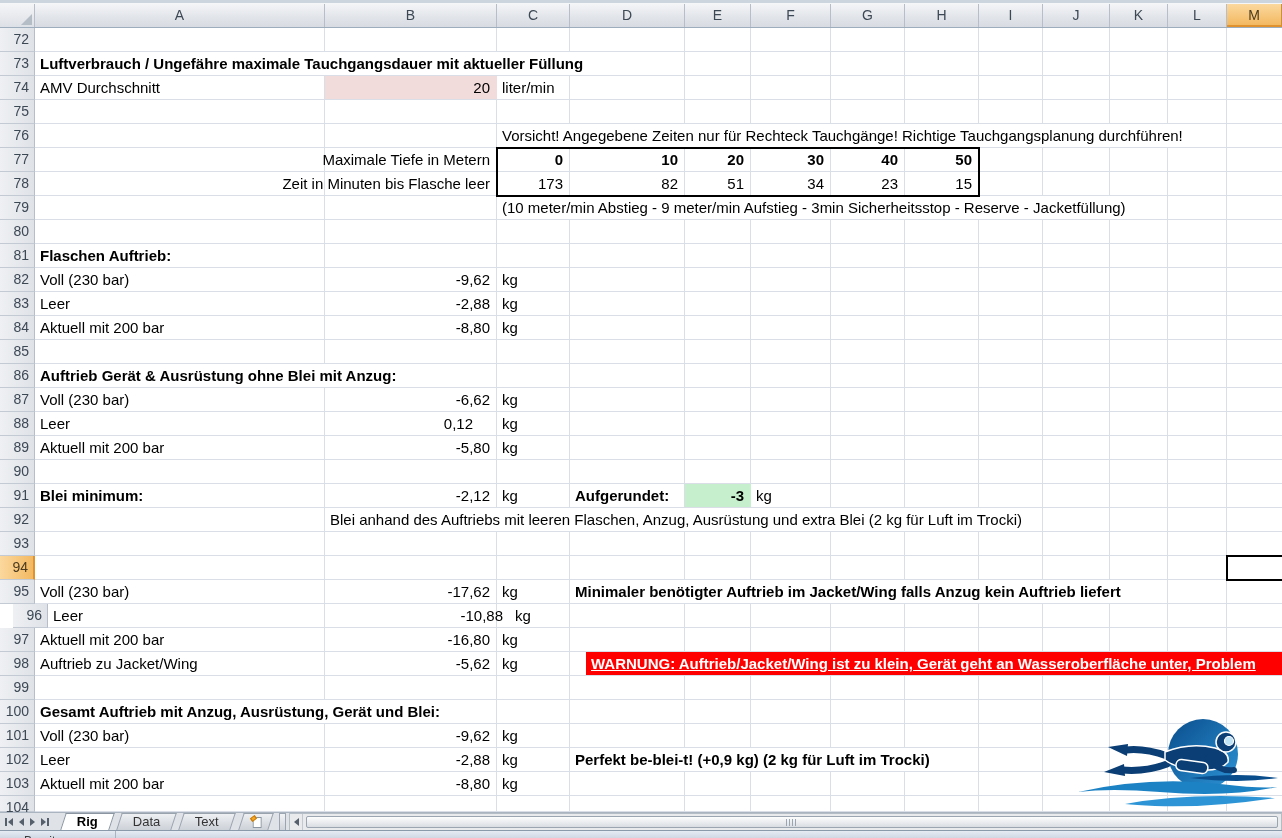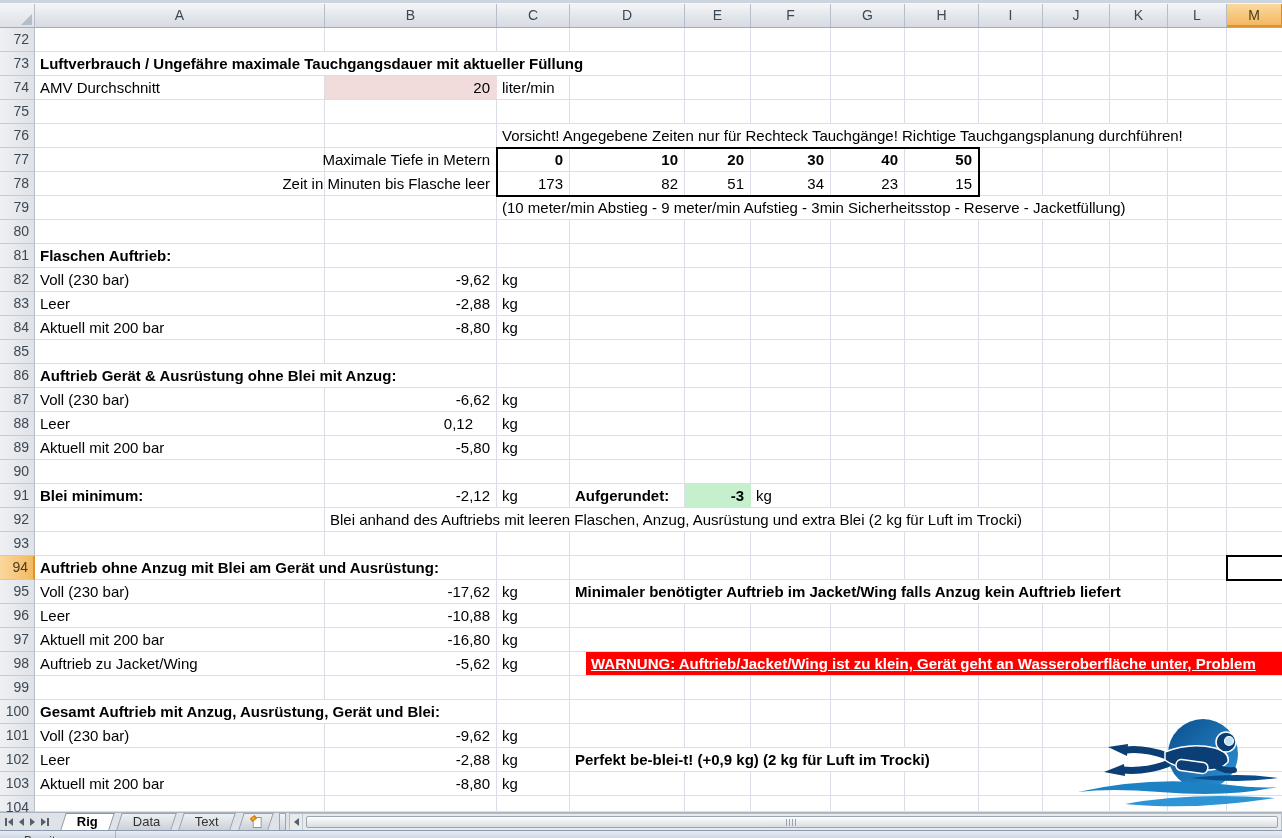--- a/index.html
+++ b/index.html
@@ -217,30 +217,29 @@
         </div>
         <div class="row" style="height: 24px;">
           <div class="rowh">92</div>
           <div class="cell ov" style="left: 325px; max-width: 957px;">Blei anhand des Auftriebs mit leeren Flaschen, Anzug, Ausrüstung und extra Blei (2 kg für Luft im Trocki)</div>
         </div>
         <div class="row" style="height: 24px;">
           <div class="rowh">93</div>
         </div>
         <div class="row" style="height: 24px;">
           <div class="rowh sel">94</div>
-          <div class="cell b ov" style="left: 35px; max-width: 1247px;">Auftrieb ohne Anzug mit Blei am Gerät und Ausrüstung:</div>
         </div>
         <div class="row" style="height: 24px;">
           <div class="rowh">95</div>
           <div class="cell" style="left: 35px; width: 290px;">Voll (230 bar)</div>
           <div class="cell al-r" style="left: 325px; width: 172px;">-17,62</div>
           <div class="cell" style="left: 497px; width: 73px;">kg</div>
           <div class="cell b ov" style="left: 570px; max-width: 712px;">Minimaler benötigter Auftrieb im Jacket/Wing falls Anzug kein Auftrieb liefert</div>
         </div>
-        <div class="row" style="height: 24px;">
+        <div class="row" style="height: 24px; margin-left: 13px;">
           <div class="rowh">96</div>
           <div class="cell" style="left: 35px; width: 290px;">Leer</div>
           <div class="cell al-r" style="left: 325px; width: 172px;">-10,88</div>
           <div class="cell" style="left: 497px; width: 73px;">kg</div>
         </div>
         <div class="row" style="height: 24px;">
           <div class="rowh">97</div>
           <div class="cell" style="left: 35px; width: 290px;">Aktuell mit 200 bar</div>
           <div class="cell al-r" style="left: 325px; width: 172px;">-16,80</div>
           <div class="cell" style="left: 497px; width: 73px;">kg</div>

